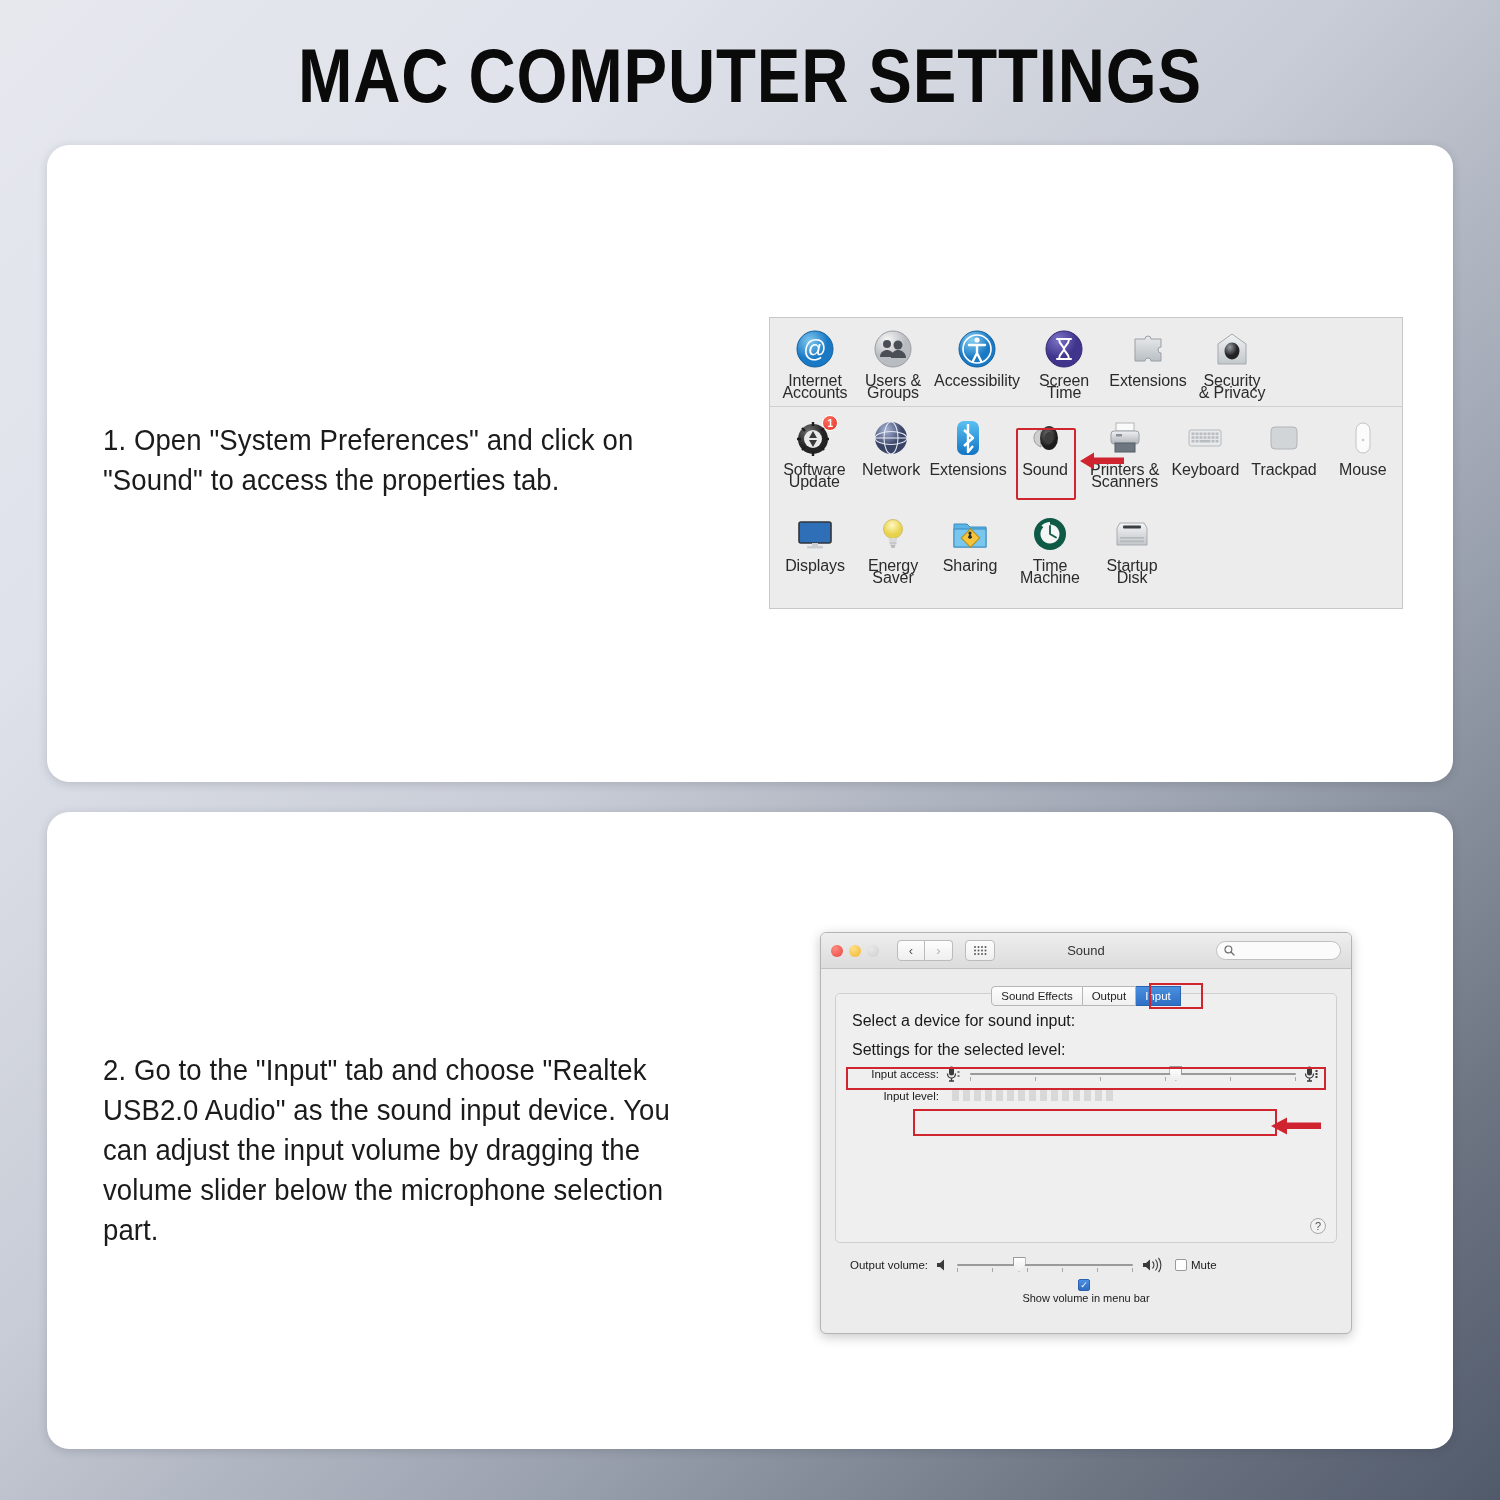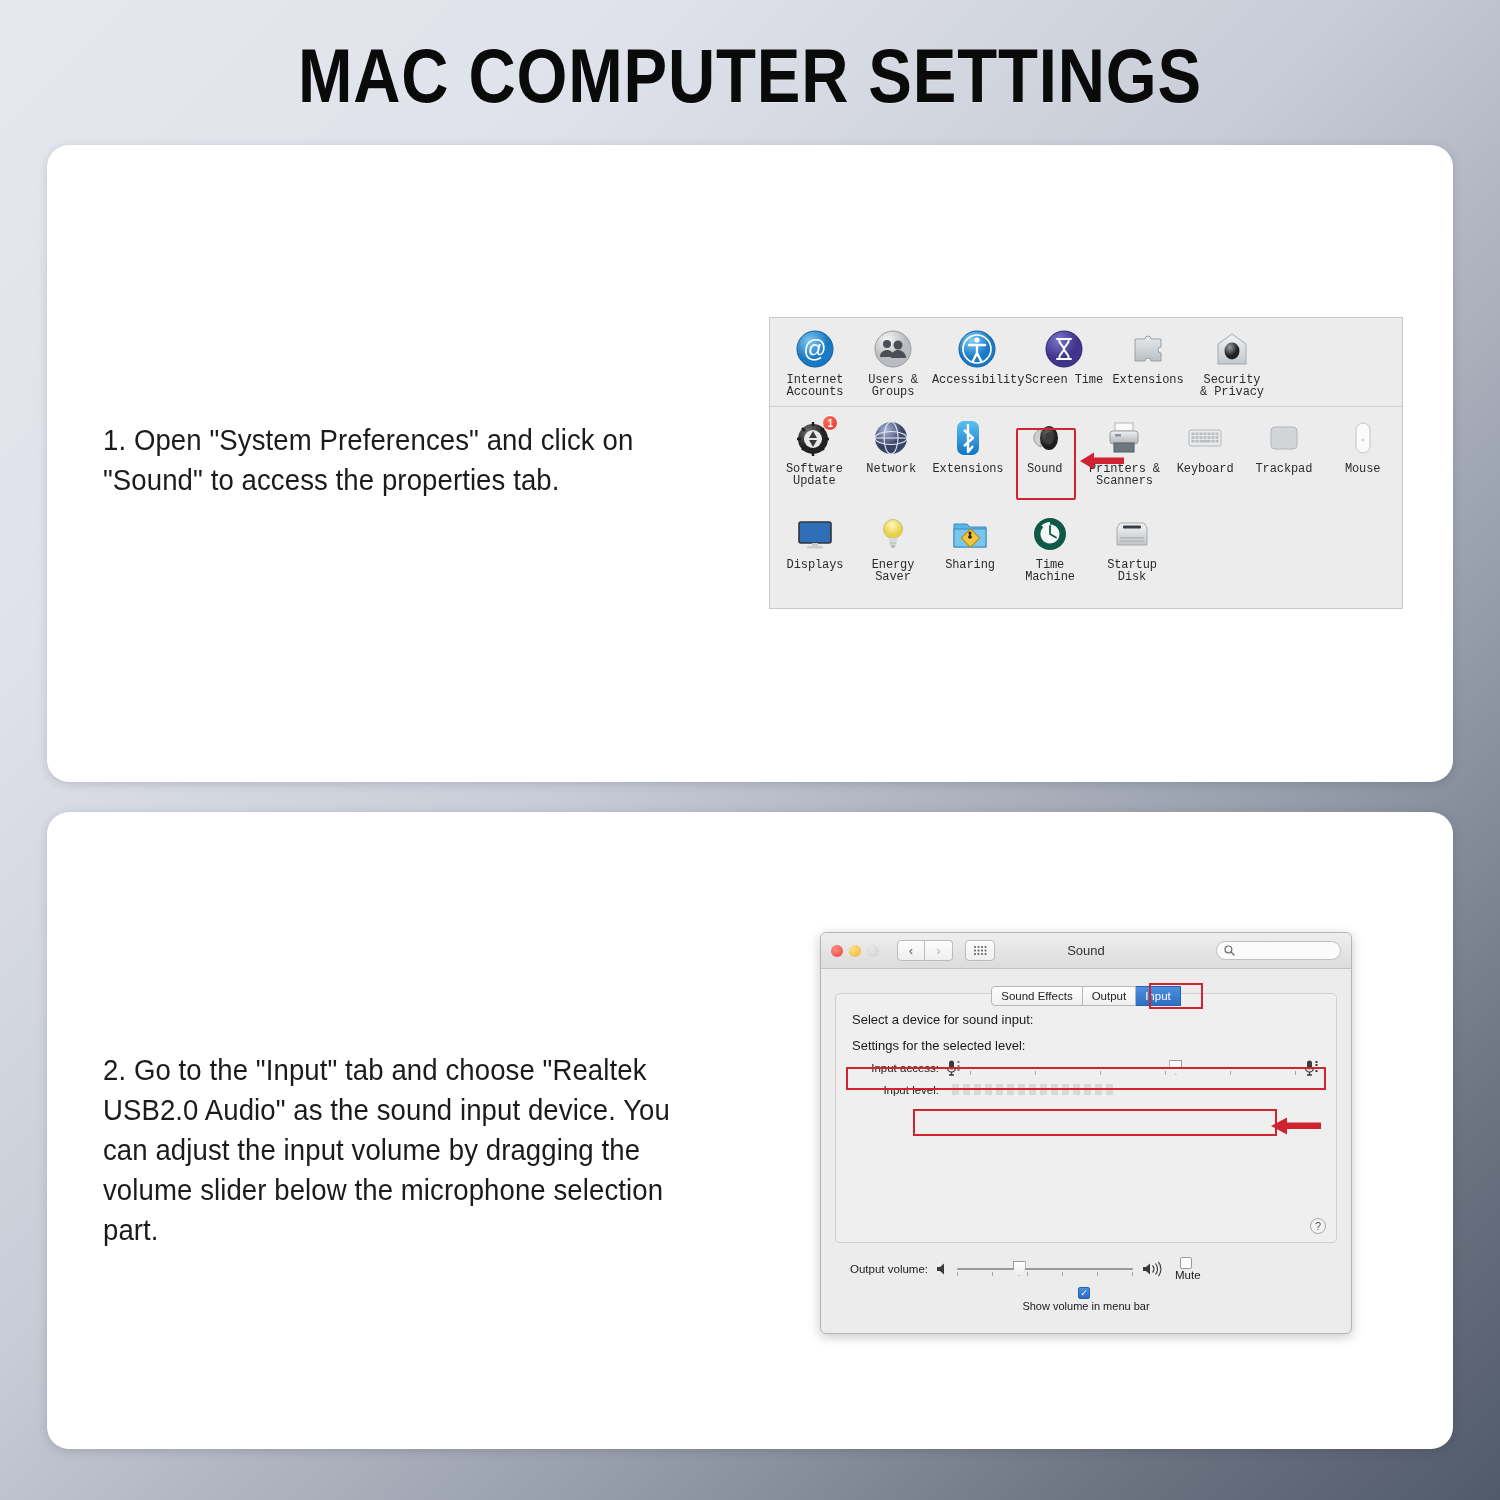--- a/index.html
+++ b/index.html
@@ -66,24 +66,24 @@
     padding-top: 9px;
     text-align: center;
     position: relative;
   }
   .sp-ico {
     width: 44px; height: 44px;
     margin: 0 auto 4px;
     position: relative;
   }
   .sp-label {
-    font-size: 12px;
+    font-size: 16px;
     line-height: 11.6px;
     color: #2b2b2b;
-    font-family: Liberation Mono, monospace;
+    font-family: Liberation Sans, sans-serif;
     letter-spacing: -0.1px;
   }
   .sp-row { display: flex; padding-left: 6px; }
   .row-1 { height: 88px; }
   .row-2 { height: 96px; }
   .row-3 { height: 100px; }
   .badge {
     position: absolute;
     top: -1px; right: -2px;
     width: 16px; height: 16px;
@@ -197,21 +197,21 @@
 
   .inner-panel {
     position: absolute;
     left: 14px; right: 14px; top: 24px;
     height: 250px;
     background: #efefef;
     border: 1px solid #cfcfcf;
     border-radius: 5px;
     padding: 18px 16px 10px;
   }
-  .lbl { font-size: 13px; color: #1a1a1a; }
+  .lbl { font-size: 16px; color: #1a1a1a; }
 
   .devlist {
     margin-top: 5px;
     border: 2px solid #4a7fd0;
     background: #fff;
     height: 106px;
     border-radius: 2px;
     overflow: hidden;
   }
   .dl-head {
@@ -287,21 +287,21 @@
     width: 16px; height: 16px; border-radius: 50%;
     border: 1px solid #a8a8a8; background: #f3f3f3;
     font-size: 11px; color: #555;
     display: flex; align-items: center; justify-content: center;
   }
 
   .out-area { position: absolute; left: 14px; right: 14px; top: 288px; }
   .out-row { display: flex; align-items: center; }
   .out-lbl { width: 100px; text-align: right; font-size: 11.5px; padding-right: 7px; color: #1a1a1a; }
   .out-slider { position: relative; width: 176px; height: 14px; display: flex; align-items: center; }
-  .mute-wrap { display: flex; align-items: center; margin-left: 10px; font-size: 11.5px; color: #1a1a1a; flex-direction: column; }
+  .mute-wrap { display: flex; align-items: center; margin-left: 10px; font-size: 11.5px; color: #1a1a1a; }
   .cbox { width: 12px; height: 12px; border: 1px solid #9a9a9a; background: #fff; border-radius: 2px; margin-right: 4px; }
   .cbox.checked {
     background: linear-gradient(#4b8ee2, #2d6cc0);
     border-color: #2a63ad;
     color: #fff; font-size: 9px;
     display: flex; align-items: center; justify-content: center;
   }
   .showvol-row { display: flex; flex-direction: column; align-items: center; margin-top: 6px; }
   .showvol-lbl { font-size: 11px; color: #1a1a1a; margin-top: 1px; }
 </style>

